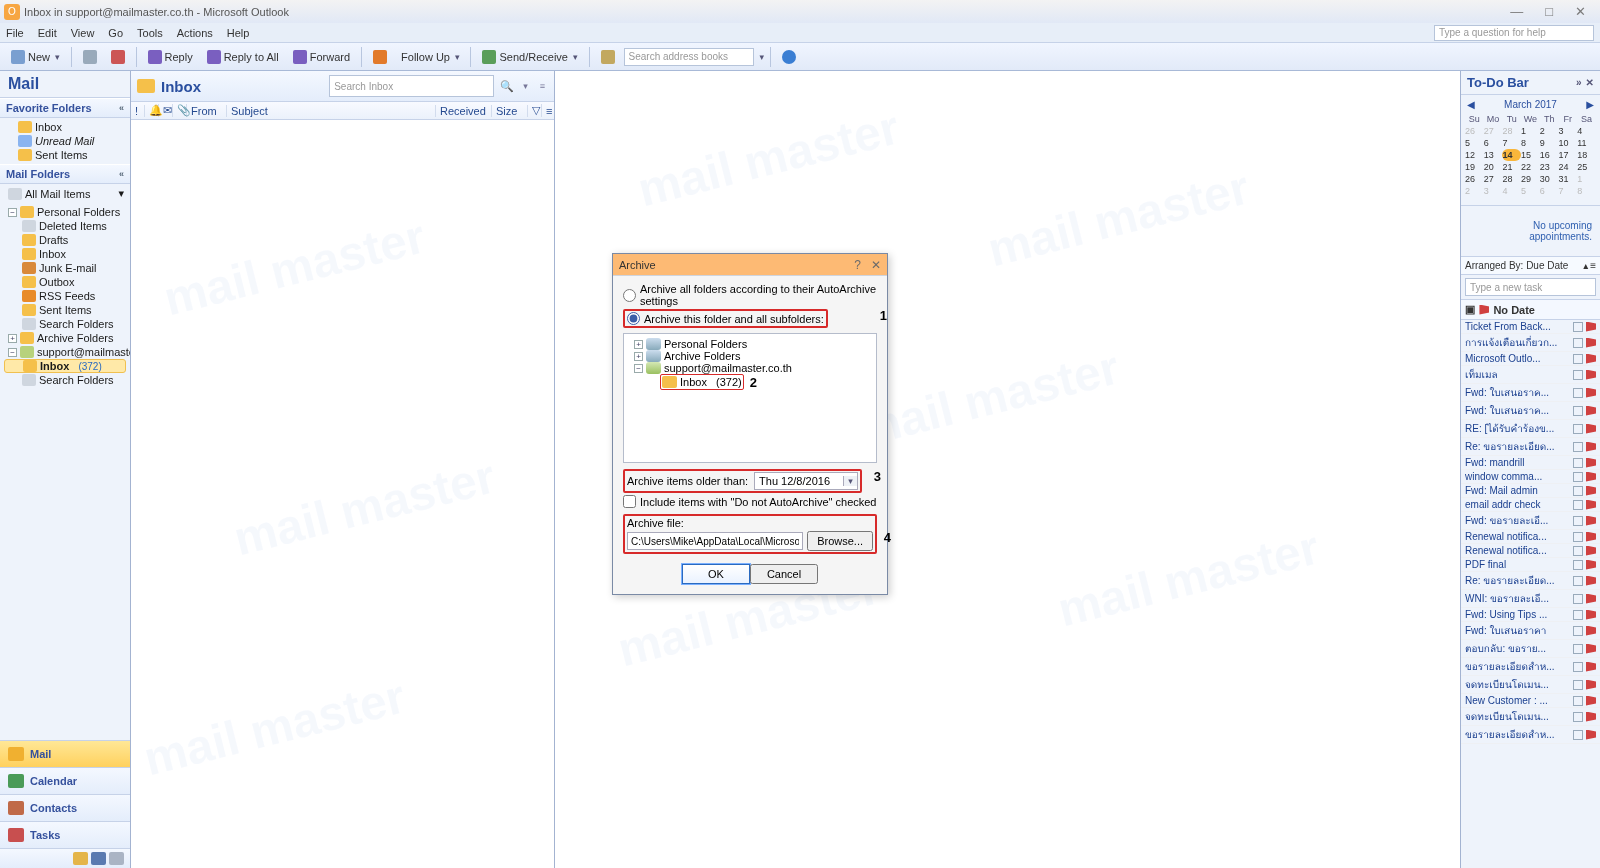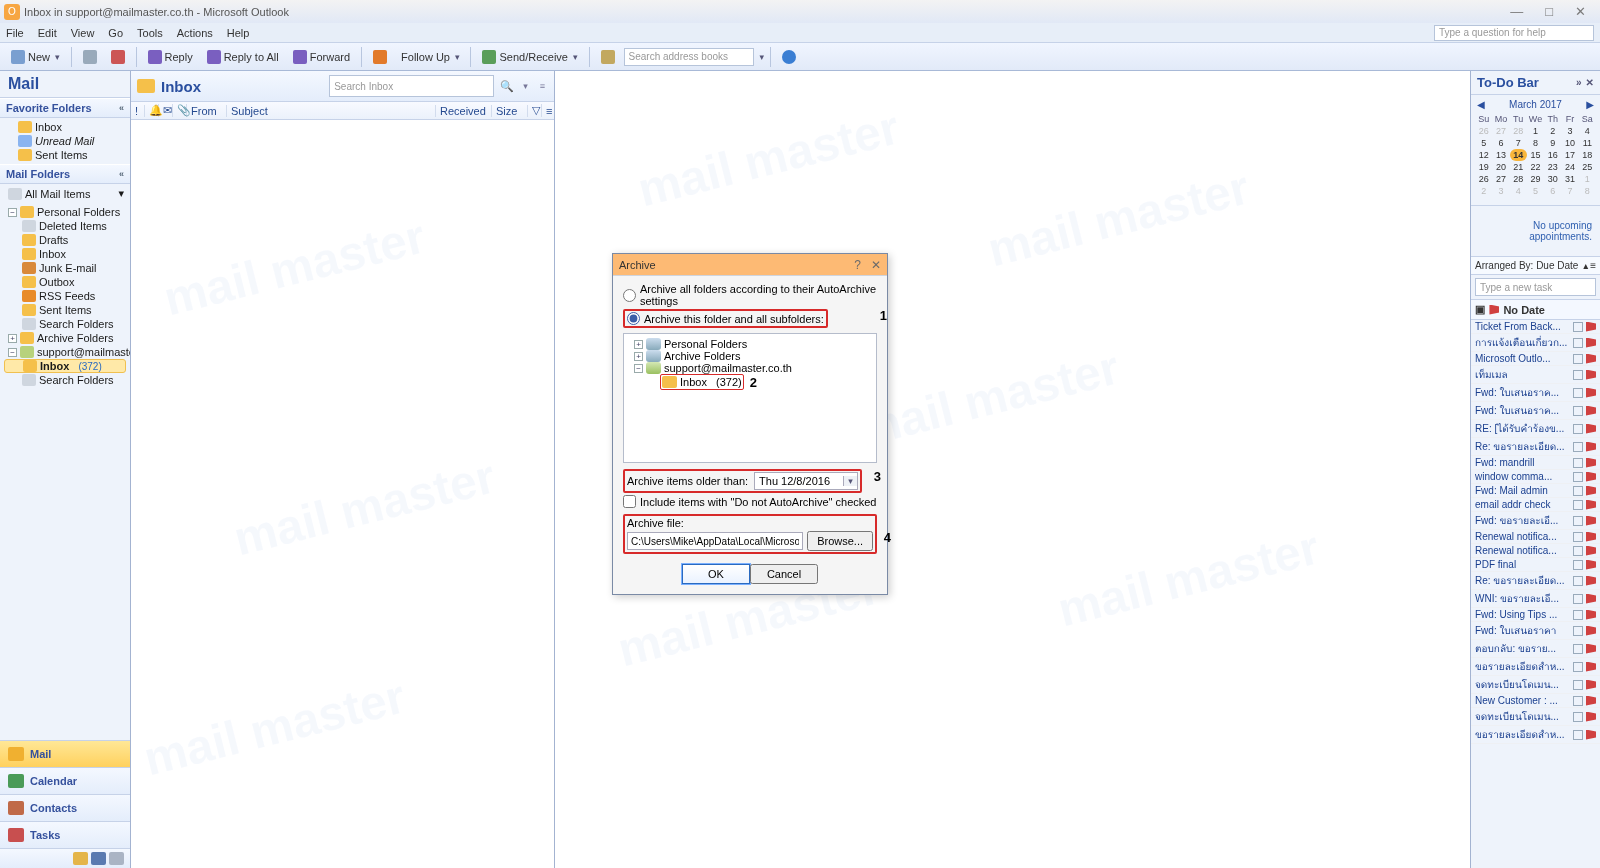--- a/index.html
+++ b/index.html
@@ -61,28 +61,28 @@
 .listpane .lhdr .dd{font-size:9px;color:#779;padding:0 3px;cursor:pointer;}
 .listpane .cols{display:flex;align-items:center;height:18px;border-bottom:1px solid #c6d2e8;background:linear-gradient(#f8faff,#ebf1fb);font-size:11px;}
 .listpane .cols .c{padding:0 4px;border-right:1px solid #d2dced;color:#254a90;}
 .listpane .body{flex:1;position:relative;background:#fff;}
 .readpane{flex:1;background:#fff;position:relative;}
 
 
 .wm{position:absolute;font-size:48px;font-weight:bold;color:#2263cd;opacity:0.04;transform:rotate(-14deg);pointer-events:none;white-space:nowrap;}
 
 
-.todobar{width:130px;border-left:1px solid #a3b3d1;background:#eef3fb;display:flex;flex-direction:column;}
+.todobar{width:140px;border-left:1px solid #a3b3d1;background:#eef3fb;display:flex;flex-direction:column;}
 .todobar .thdr{font-size:13px;font-weight:bold;color:#2a4f9f;padding:4px 6px;border-bottom:1px solid #c6d2e8;display:flex;align-items:center;}
 .todobar .thdr .ctrls{margin-left:auto;font-size:10px;color:#557;display:flex;gap:4px;}
 .todobar .cal{padding:4px 4px 8px;font-size:10px;border-bottom:1px solid #c6d2e8;}
 .todobar .calnav{display:flex;justify-content:space-between;align-items:center;font-size:10px;color:#2a4f9f;padding:0 2px 3px;}
 .todobar .caltbl{width:100%;border-collapse:collapse;table-layout:fixed;}
 .todobar .caltbl th{font-size:9px;text-align:center;color:#557;font-weight:normal;padding:1px 0;}
-.todobar .caltbl td{font-size:9px;text-align:center;padding:1px 0;color:#333;}
+.todobar .caltbl td{font-size:9px;padding:1px 0;color:#333;}
 .todobar .caltbl td.off{color:#bbb;}
 .todobar .caltbl td.today{background:#f8b63b;border-radius:6px;font-weight:bold;}
 .todobar .noappt{padding:14px 8px;font-size:10px;color:#3060b0;text-align:right;border-bottom:1px solid #c6d2e8;}
 .todobar .arrange{padding:3px 4px;font-size:10px;border-bottom:1px solid #c6d2e8;display:flex;align-items:center;gap:2px;background:#f6faff;}
 .todobar .newtask{margin:3px 4px;height:18px;border:1px solid #b6c4da;background:#fff;font-size:10px;color:#999;padding:0 4px;display:flex;align-items:center;}
 .todobar .grp{padding:3px 4px;font-size:11px;font-weight:bold;display:flex;align-items:center;gap:4px;background:#f4f8ff;border-top:1px solid #c6d2e8;border-bottom:1px solid #c6d2e8;}
 .todobar .grp .fl{width:10px;height:10px;background:#d04040;clip-path:polygon(0 0,100% 20%,100% 80%,0 100%);}
 .todobar .tasks{flex:1;overflow:hidden;}
 .todobar .task{display:flex;align-items:center;gap:3px;padding:1px 4px;font-size:10px;border-bottom:1px solid #eef0f4;}
 .todobar .task .txt{flex:1;white-space:nowrap;overflow:hidden;text-overflow:ellipsis;color:#1a3f8f;}

